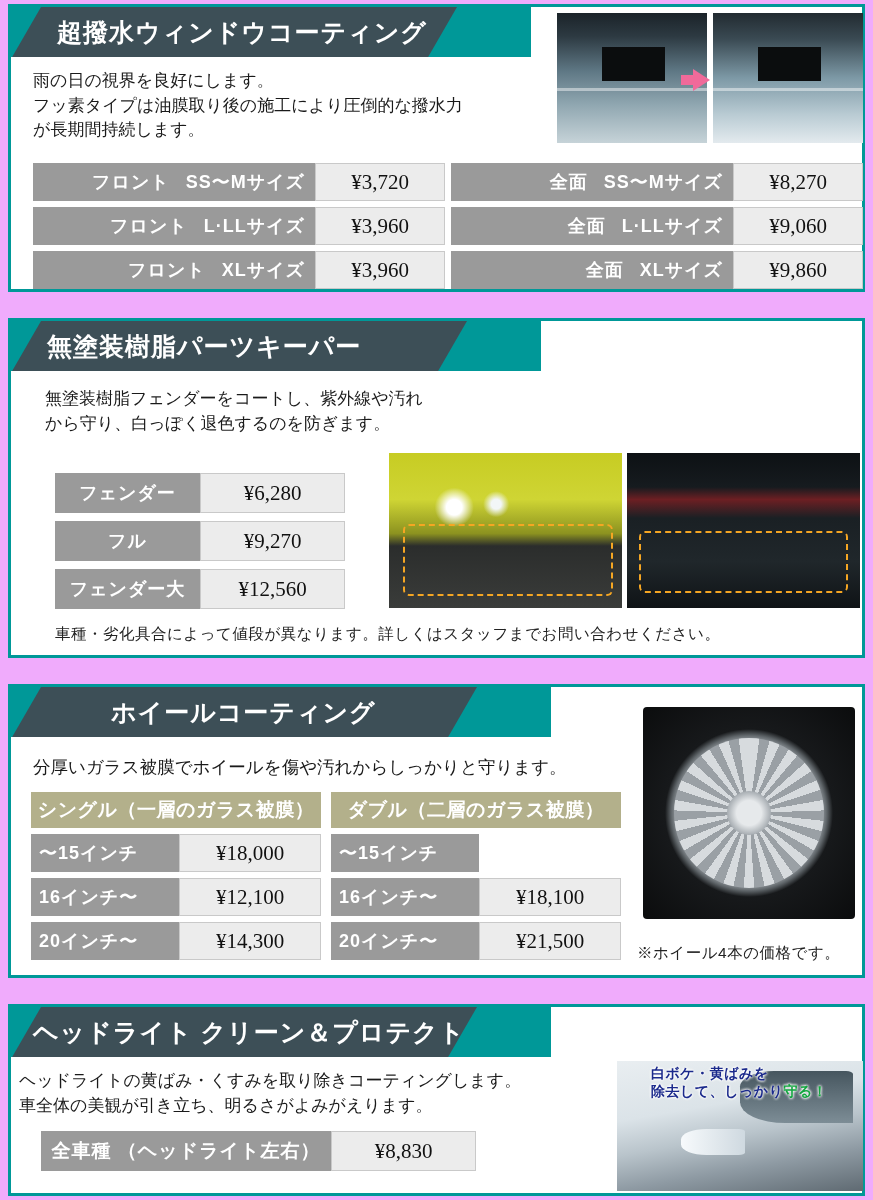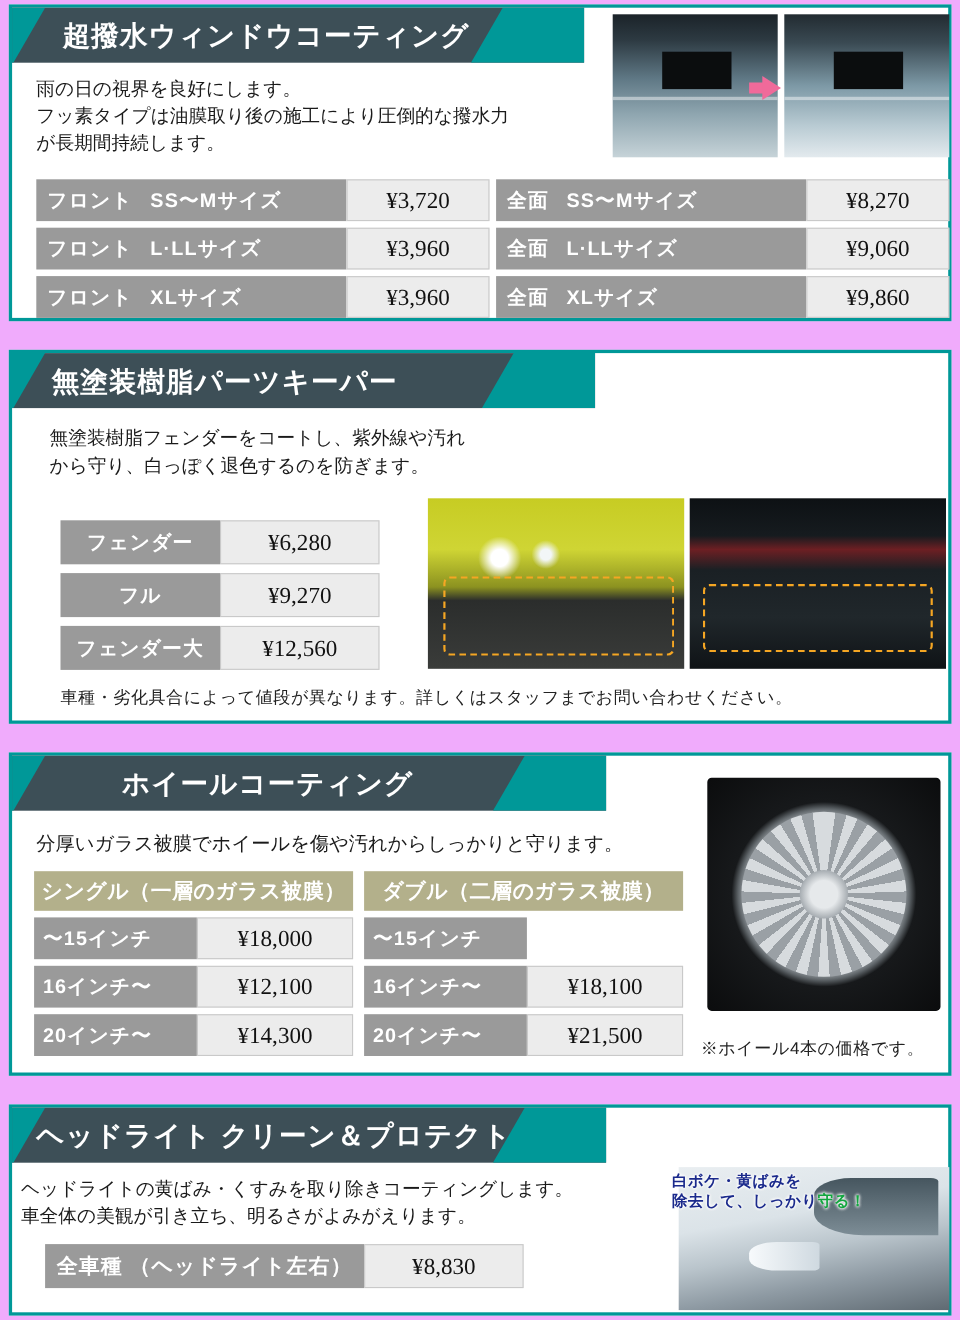--- a/index.html
+++ b/index.html
@@ -72,20 +72,21 @@
   }
   .plabel {
     background: #9a9a9a;
     color: #ffffff;
     font-size: 18px;
     font-weight: bold;
     display: flex;
     align-items: center;
     padding: 0 10px;
     letter-spacing: 1px;
+    justify-content: flex-end;
   }
   .plabel .sub { margin-left: 16px; font-weight: bold; }
   .pprice {
     background: #ececec;
     color: #111111;
     font-size: 21px;
     display: flex;
     align-items: center;
     justify-content: center;
     border: 1px solid #c9c9c9;
@@ -171,21 +172,21 @@
   #sec4 { top: 1004px; height: 192px; }
   #sec4 .ribbon { width: 540px; }
   #sec4 .ribbon .title { margin-left: 22px; }
   #sec4 .ribbon .tail { right: -46px; }
   #sec4 .desc { position: absolute; left: 8px; top: 62px; font-size: 17px; }
   #sec4 .tbl { position: absolute; left: 30px; top: 124px; }
   #sec4 .plabel { width: 290px; justify-content: center; font-size: 19px; }
   #sec4 .pprice { width: 145px; height: 40px; }
   .photoF { left: 606px; top: 54px; width: 246px; height: 130px; }
   .hl-caption {
-    position: absolute; left: 600px; top: 58px; z-index: 6;
+    position: absolute; left: 640px; top: 58px; z-index: 6;
     font-size: 14px; font-weight: bold; color: #1b2a8c;
     line-height: 1.25; letter-spacing: .5px;
     text-shadow: 0 0 3px #fff, 0 0 3px #fff, 0 0 3px #fff;
   }
   .hl-caption .green { color: #12a63f; }
 
   
   .ph-glass {
     background:
       linear-gradient(180deg, #1b2329 0%, #2d3a42 18%, #5f7885 45%, #8fa6b0 70%, #c6d3d8 100%);

